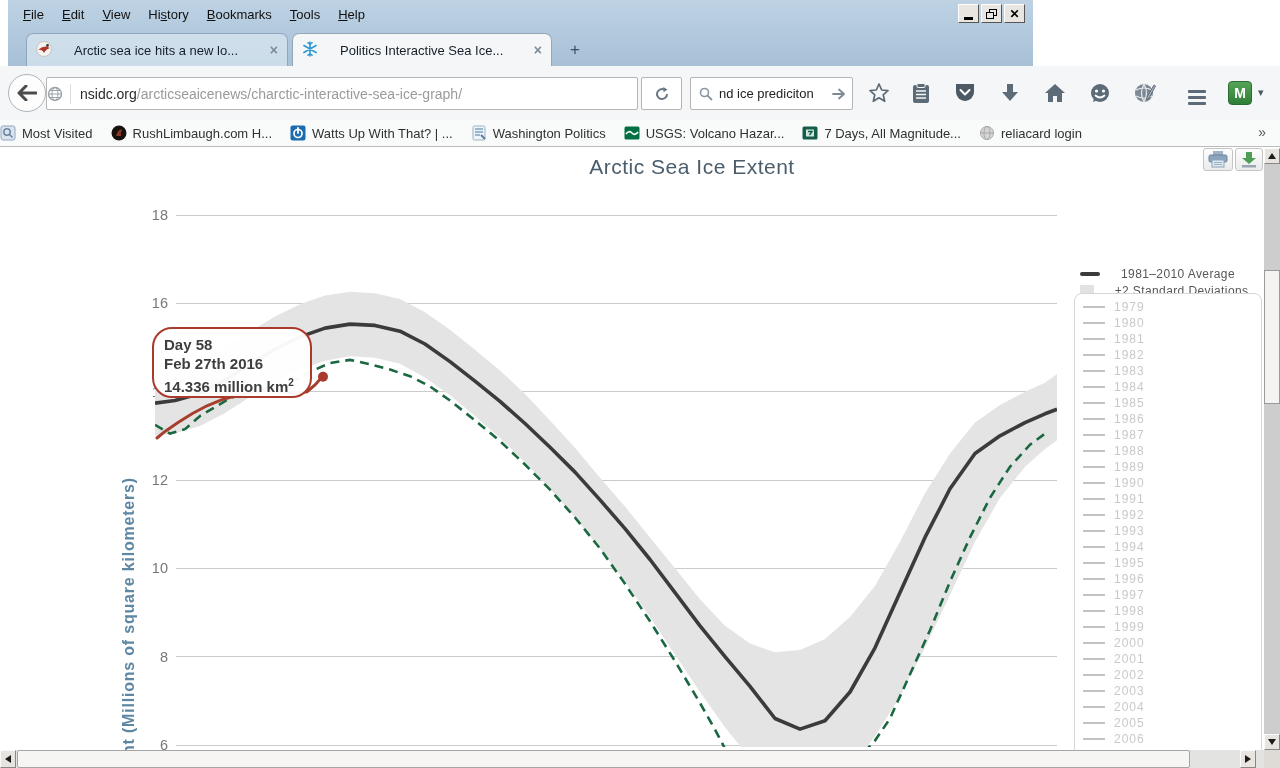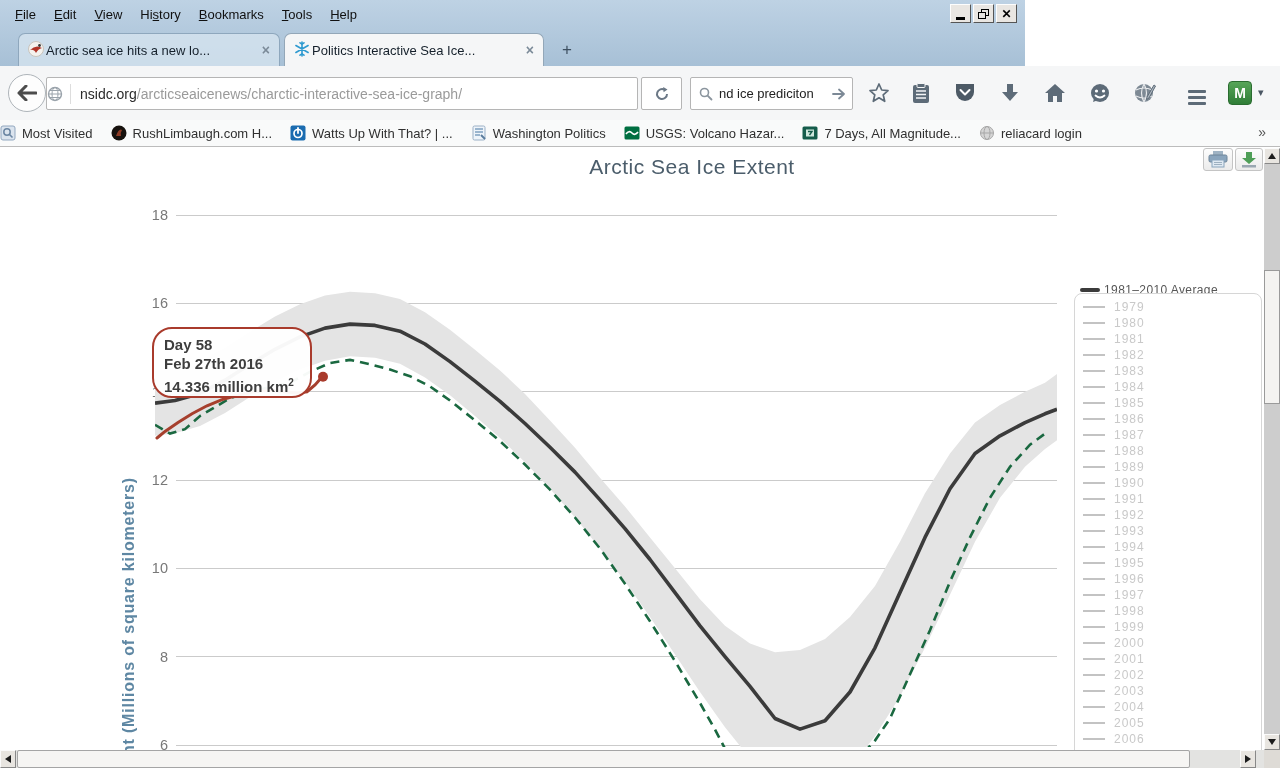--- a/index.html
+++ b/index.html
@@ -1,36 +1,36 @@
 <!DOCTYPE html>
 <html><head>
 <meta charset="utf-8">
 <style>
   * { box-sizing: border-box; margin: 0; padding: 0; }
   html,body { width:1280px; height:768px; overflow:hidden; }
   body { position:relative; font-family:"Liberation Sans", sans-serif; background:#fff; }
 
   
-  .chrome-top { position:absolute; left:0; top:0; width:1025px; height:66px;
+  .chrome-top { position:absolute; left:8px; top:0; width:1025px; height:66px;
     background:linear-gradient(#bed2e4,#a7c0d6); }
   .menubar { position:absolute; left:6px; top:4px; height:22px; display:flex; }
   .menu-item { font-size:13px; color:#101010; padding:3px 9px; cursor:default; }
   .menu-item u { text-decoration:underline; }
   .win-btns { position:absolute; right:8px; top:4px; display:flex; gap:2px; }
   .win-btn { width:21px; height:19px; background:#e9e6e2; border:1px solid #555;
     border-top-color:#fdfdfd; border-left-color:#fdfdfd; display:flex; align-items:center;
     justify-content:center; font-size:12px; font-weight:bold; color:#000; }
   .glyph-min { width:9px; height:3px; background:#000; margin-top:9px; }
   .glyph-restore { position:relative; width:11px; height:10px; }
   .glyph-restore .r1 { position:absolute; right:0; top:0; width:8px; height:7px; border:1px solid #000; background:#e9e6e2; }
   .glyph-restore .r2 { position:absolute; left:0; bottom:0; width:8px; height:7px; border:1px solid #000; background:#e9e6e2; }
 
   
   .tab { position:absolute; bottom:0; height:33px; border-radius:7px 7px 0 0;
-    display:flex; align-items:center; gap:2px; font-size:13px; padding:0 9px; color:#15202b; }
+    display:flex; align-items:center; gap:22px; font-size:13px; padding:0 9px; color:#15202b; }
   .tab.inactive { left:18px; width:262px; background:rgba(216,229,240,.75);
     border:1px solid #8ea7bd; border-bottom:none; }
   .tab.active { left:284px; width:260px; background:#f5f6f7; border:1px solid #93a7b8;
     border-bottom:none; z-index:3; }
   .tab .tab-title { white-space:nowrap; overflow:hidden; flex:1; }
   .tab .tab-close { color:#7c8b99; font-size:14px; font-weight:bold; cursor:default; }
   .newtab-btn { position:absolute; left:552px; bottom:3px; width:30px; height:26px;
     border-radius:4px; color:#3d4f60; font-size:17px; text-align:center; line-height:26px; }
 
   
@@ -72,21 +72,21 @@
 
   svg.chart { position:absolute; left:0; top:148px; }
 
   .tooltip { position:absolute; left:152px; top:327px; width:160px; height:71px;
     background:rgba(255,255,255,.96); border:2px solid #a93b2c; border-radius:20px;
     padding:6px 10px; font-size:15px; font-weight:bold; color:#3e3e3e; line-height:19px; z-index:5; }
   .tooltip sup { font-size:10px; }
 
   
   .legend-top { position:absolute; left:1080px; top:265px; width:182px; }
-  .lg-row { display:flex; align-items:center; gap:4px; height:17px;margin-top:16px; }
+  .lg-row { display:flex; align-items:center; gap:21px; height:17px; }
   .lg-avg-swatch { width:20px; height:4px; background:#3b3b3b; border-radius:2px; }
   .lg-sd-swatch { width:14px; height:11px; background:#e2e2e2; }
   .lg-label { font-size:12px; color:#565656; letter-spacing:.4px; white-space:nowrap; }
   .legend-panel { position:absolute; left:1074px; top:293px; width:188px; height:480px;
     background:#fff; border:1px solid #d6d6d6; border-radius:8px; overflow:hidden; padding:5px 0 0 8px; }
   .lg-year-row { display:flex; align-items:center; gap:9px; height:16px; }
   .lg-year-swatch { width:22px; height:2px; background:#c3c3c3; }
   .lg-year-label { font-size:12px; color:#c9c9c9; letter-spacing:1px; }
 
   

